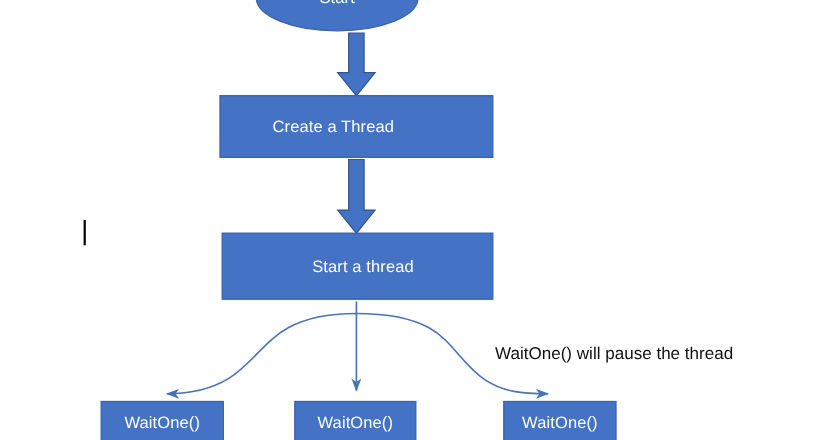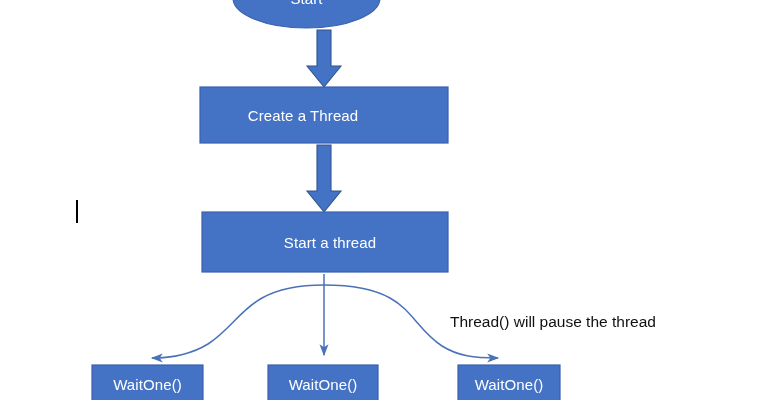--- a/index.html
+++ b/index.html
@@ -89,17 +89,17 @@
   <div class="node-label" style="left:200px; top:87px; width:206px; height:56px;">Create a Thread</div>
 
   <div class="node-label" style="left:202px; top:212px; width:256px; height:60px;">Start a thread</div>
 
   <div class="node-label" style="left:92px; top:365px; width:111px; height:38px;">WaitOne()</div>
 
   <div class="node-label" style="left:268px; top:365px; width:110px; height:38px;">WaitOne()</div>
 
   <div class="node-label" style="left:458px; top:365px; width:102px; height:38px;">WaitOne()</div>
 
-  <div class="annotation" style="left:450px; top:313px;">Thread() will pause the thread</div>
+  <div class="annotation" style="left:450px; top:313px;">WaitOne() will pause the thread</div>
 
   <div class="caret" style="left:76px; top:200px; width:2px; height:23px;"></div>
 
 </div>
 
 </body></html>

